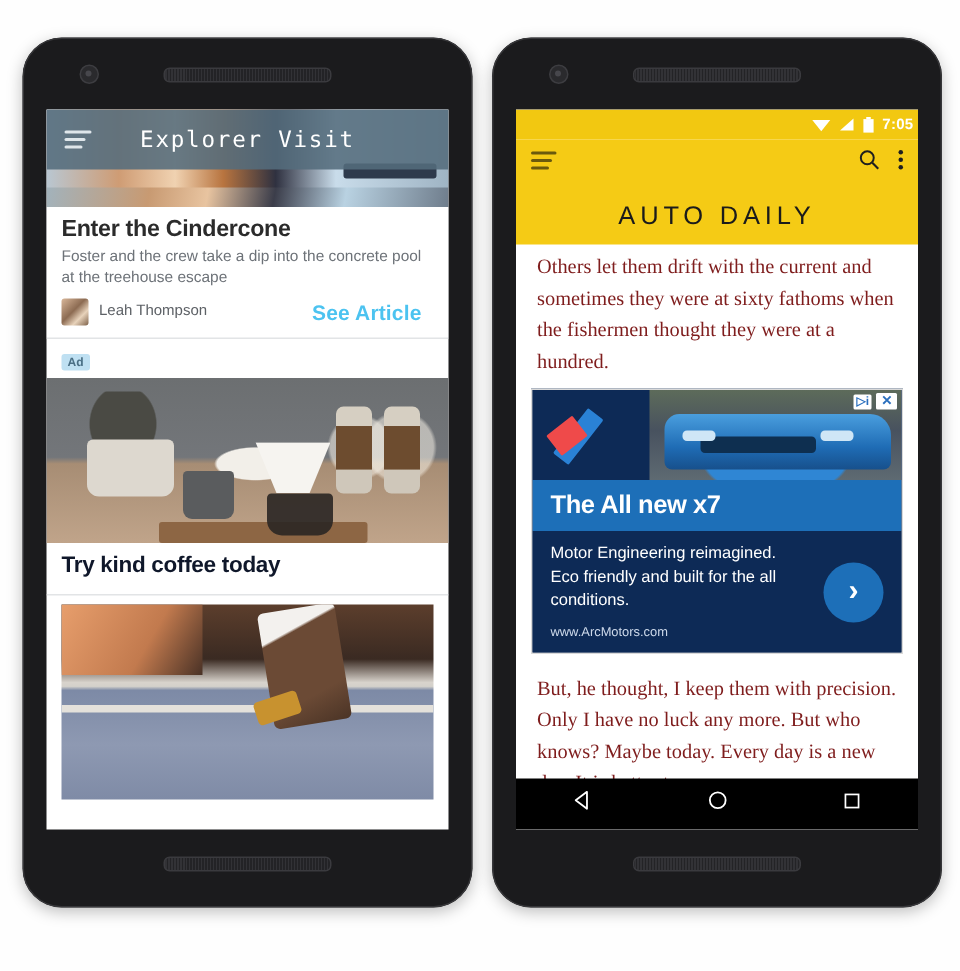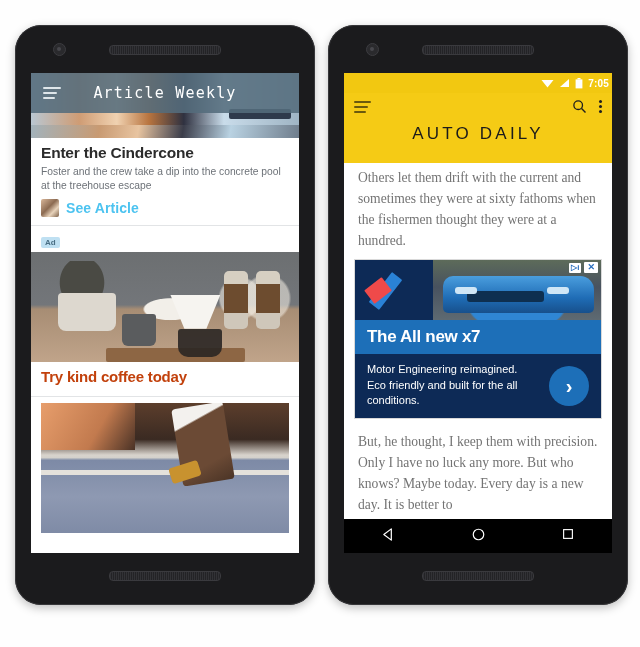--- a/index.html
+++ b/index.html
@@ -255,21 +255,21 @@
     position:absolute; left:28%; bottom:0;
     width:52%; height:14px;
     background:#8d6644;
     border-radius:2px;
   }
 
   .ad-body { padding: 6px 10px 8px 10px; }
   .ad-title {
     font-size: 15px;
     font-weight: bold;
-    color: #c2410c;
+    color: #0f172a;
     letter-spacing: -0.2px;
     margin: 0 0 3px 0;
   }
   .ad-desc {
     font-size: 10.2px;
     color: #70747a;
     line-height: 1.35;
     margin: 0 0 6px 0;
   }
   .ad-foot {
@@ -379,30 +379,30 @@
   .ad-hamburger i:nth-child(2){width:85%;}
   .ad-hamburger i:nth-child(3){width:70%;}
   .ad-actions { display:flex; align-items:center; gap:12px; }
   .ad-dots { display:flex; flex-direction:column; gap:2px; cursor:pointer;}
   .ad-dots i { width:3px;height:3px;border-radius:50%;background:#1f1f1f;display:block;}
   .ad-brandtitle {
     text-align: center;
     font-size: 17px;
     letter-spacing: 3.2px;
     color: #1b1b1b;
-    margin-top: 10px;
+    margin-top: 20px;
     font-family: "Liberation Sans", sans-serif;
   }
 
   .story {
     padding: 4px 6px 0 14px;
     font-family: "Liberation Serif", serif;
     font-size: 13.6px;
     line-height: 1.55;
-    color: #737373;
+    color: #7f1d1d;
   }
   .story p { margin: 0 0 8px 0; }
 
   .banner {
     margin: 6px 10px 8px 10px;
     border: 1px solid #d9d9d9;
     background: #0d2a56;
     position: relative;
     overflow: hidden;
   }
@@ -561,29 +561,30 @@
       <div class="ew-hero">
         <div class="ew-hero-sky"></div>
         <div class="ew-hero-board"></div>
 
         <div class="ew-appbar">
           <div class="ew-hamburger">
             <i></i>
               <i></i>
               <i></i>
           </div>
-          <div class="ew-title">Article Weekly</div>
+          <div class="ew-title">Explorer Visit</div>
         </div>
       </div>
 
       <div class="ew-article">
         <h2 class="ew-headline">Enter the Cindercone</h2>
         <p class="ew-deck">Foster and the crew take a dip into the concrete pool at the treehouse escape</p>
         <div class="ew-byline">
           <div class="ew-avatar"></div>
+          <span class="ew-author">Leah Thompson</span>
           <span class="ew-cta">See Article</span>
         </div>
       </div>
 
       <div class="ew-divider"></div>
 
       <div class="ad-badge-row">
         <span class="ad-badge">Ad</span>
       </div>
 
@@ -676,20 +677,21 @@
             <div class="lamp2"></div>
           </div>
           <div class="banner-badges">
             <span class="adchoice">▷i</span>
             <span class="ad-close">✕</span>
           </div>
         </div>
         <div class="banner-headline">The All new x7</div>
         <div class="banner-body">
           <div class="banner-copy">Motor Engineering reimagined. Eco friendly and built for the all conditions.</div>
+          <div class="banner-url">www.ArcMotors.com</div>
           <div class="banner-arrow">›</div>
         </div>
       </div>
 
       <div class="story">
         <p>But, he thought, I keep them with precision. Only I have no luck any more. But who knows? Maybe today. Every day is a new day. It is better to</p>
       </div>
 
       <div class="navbar">
         <div>

